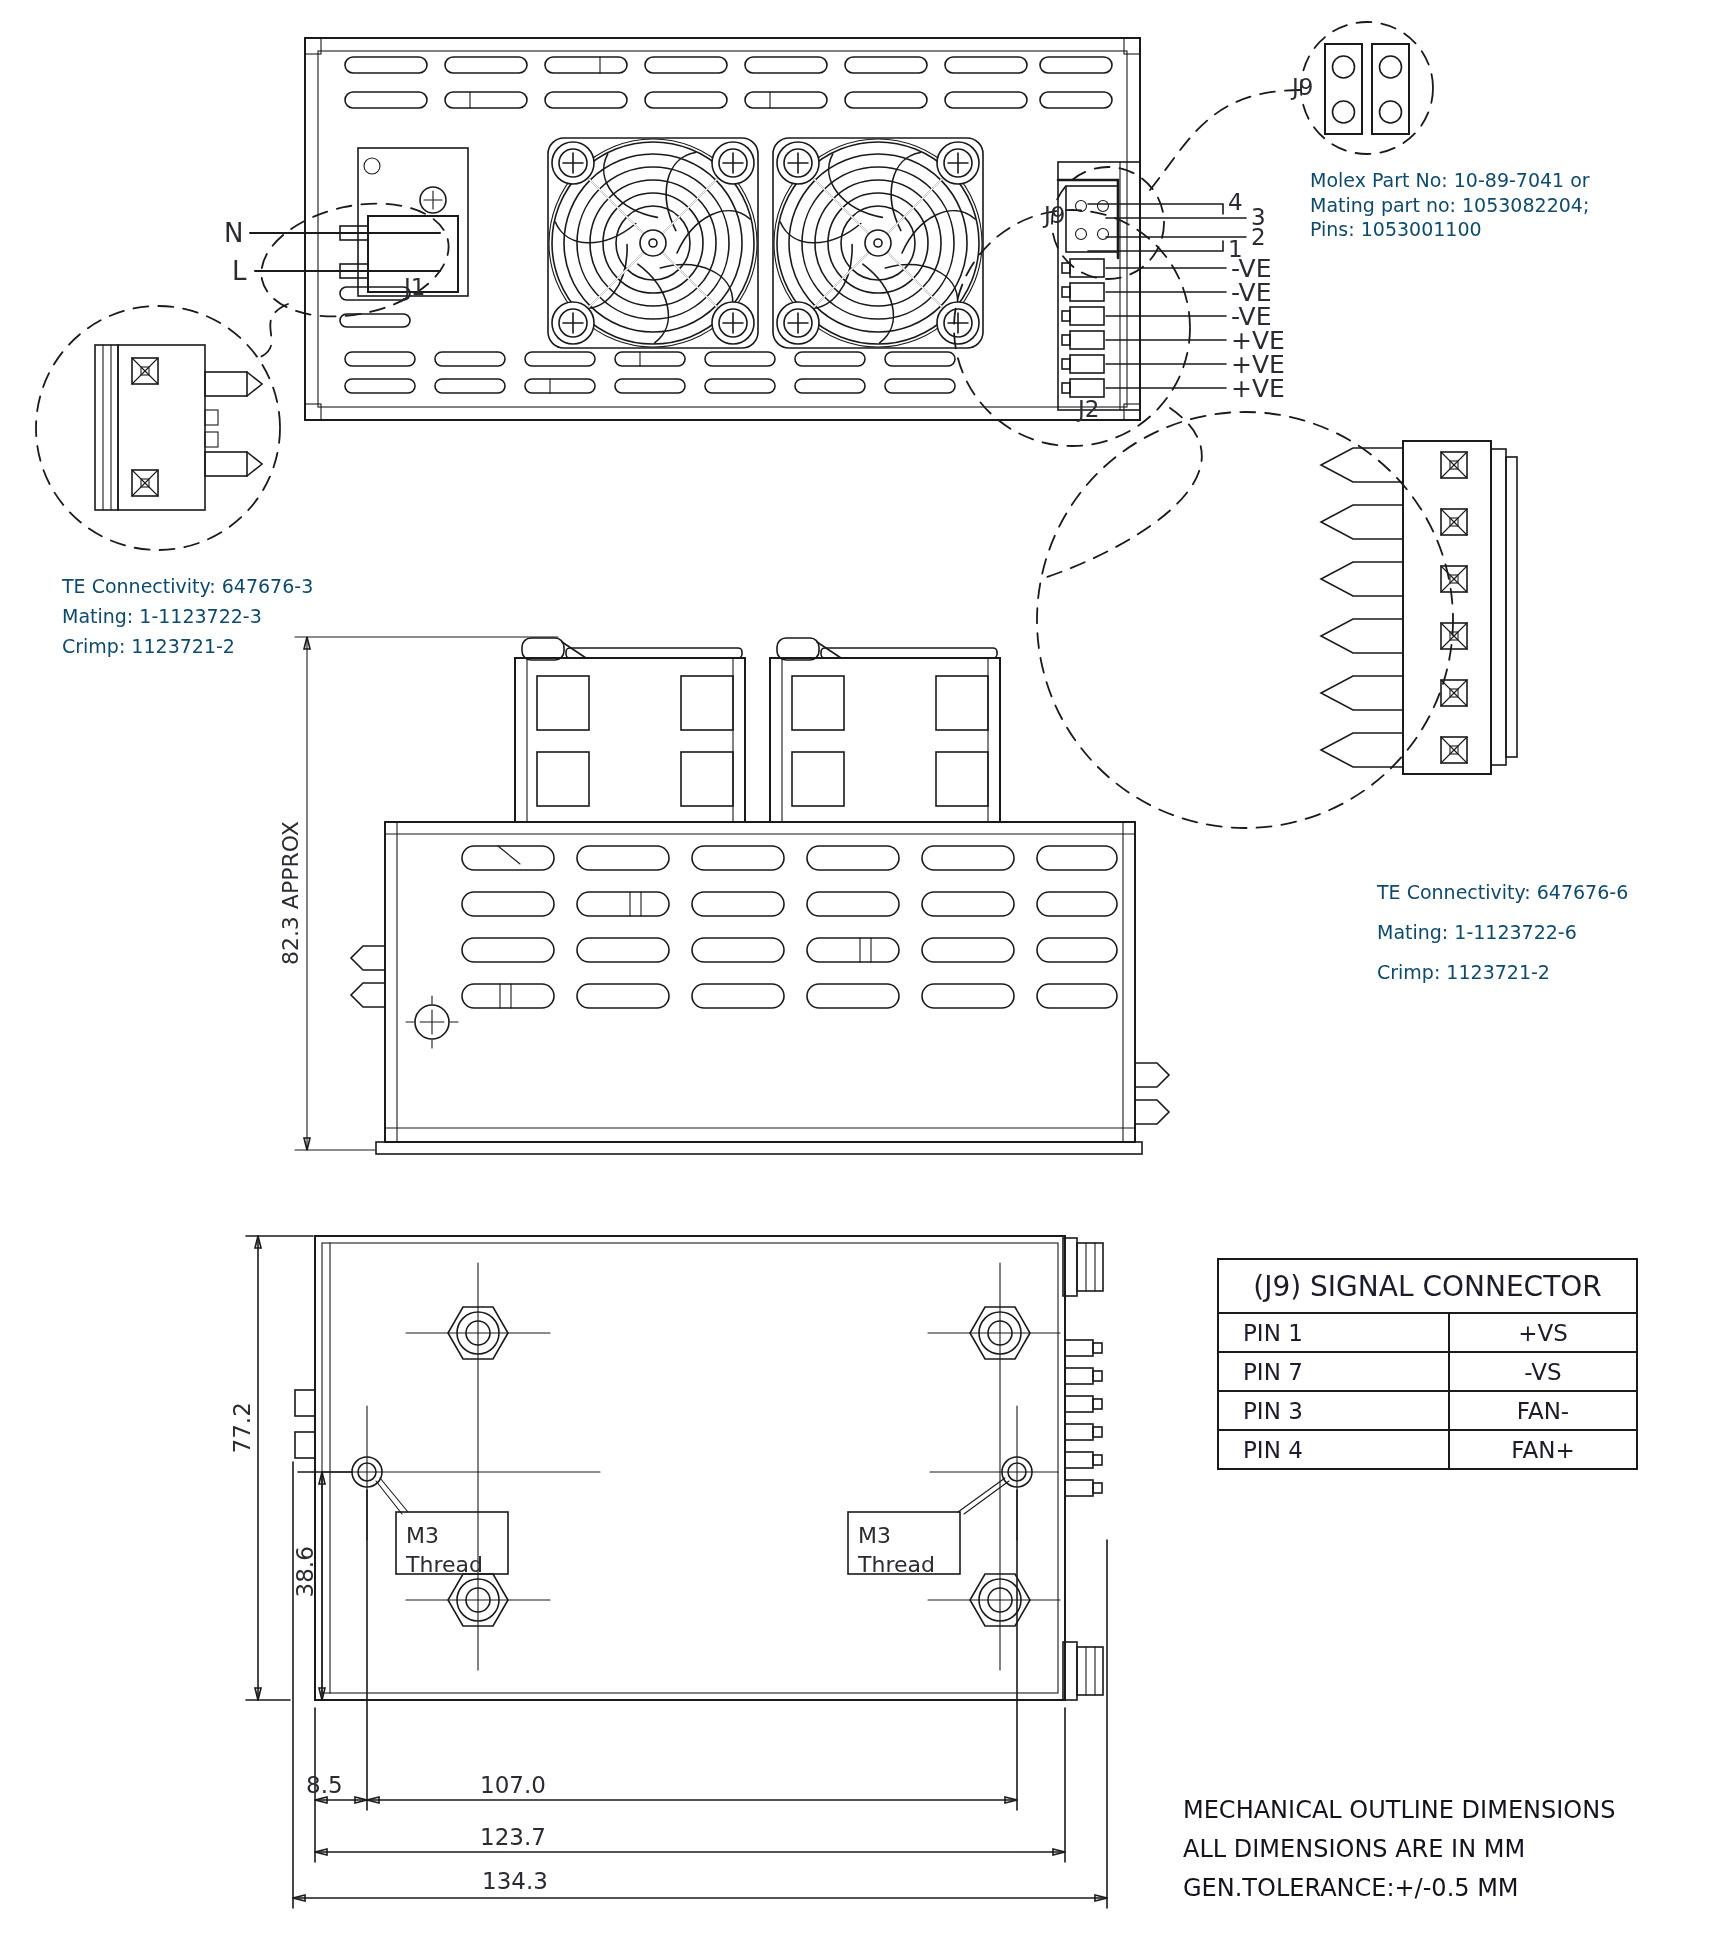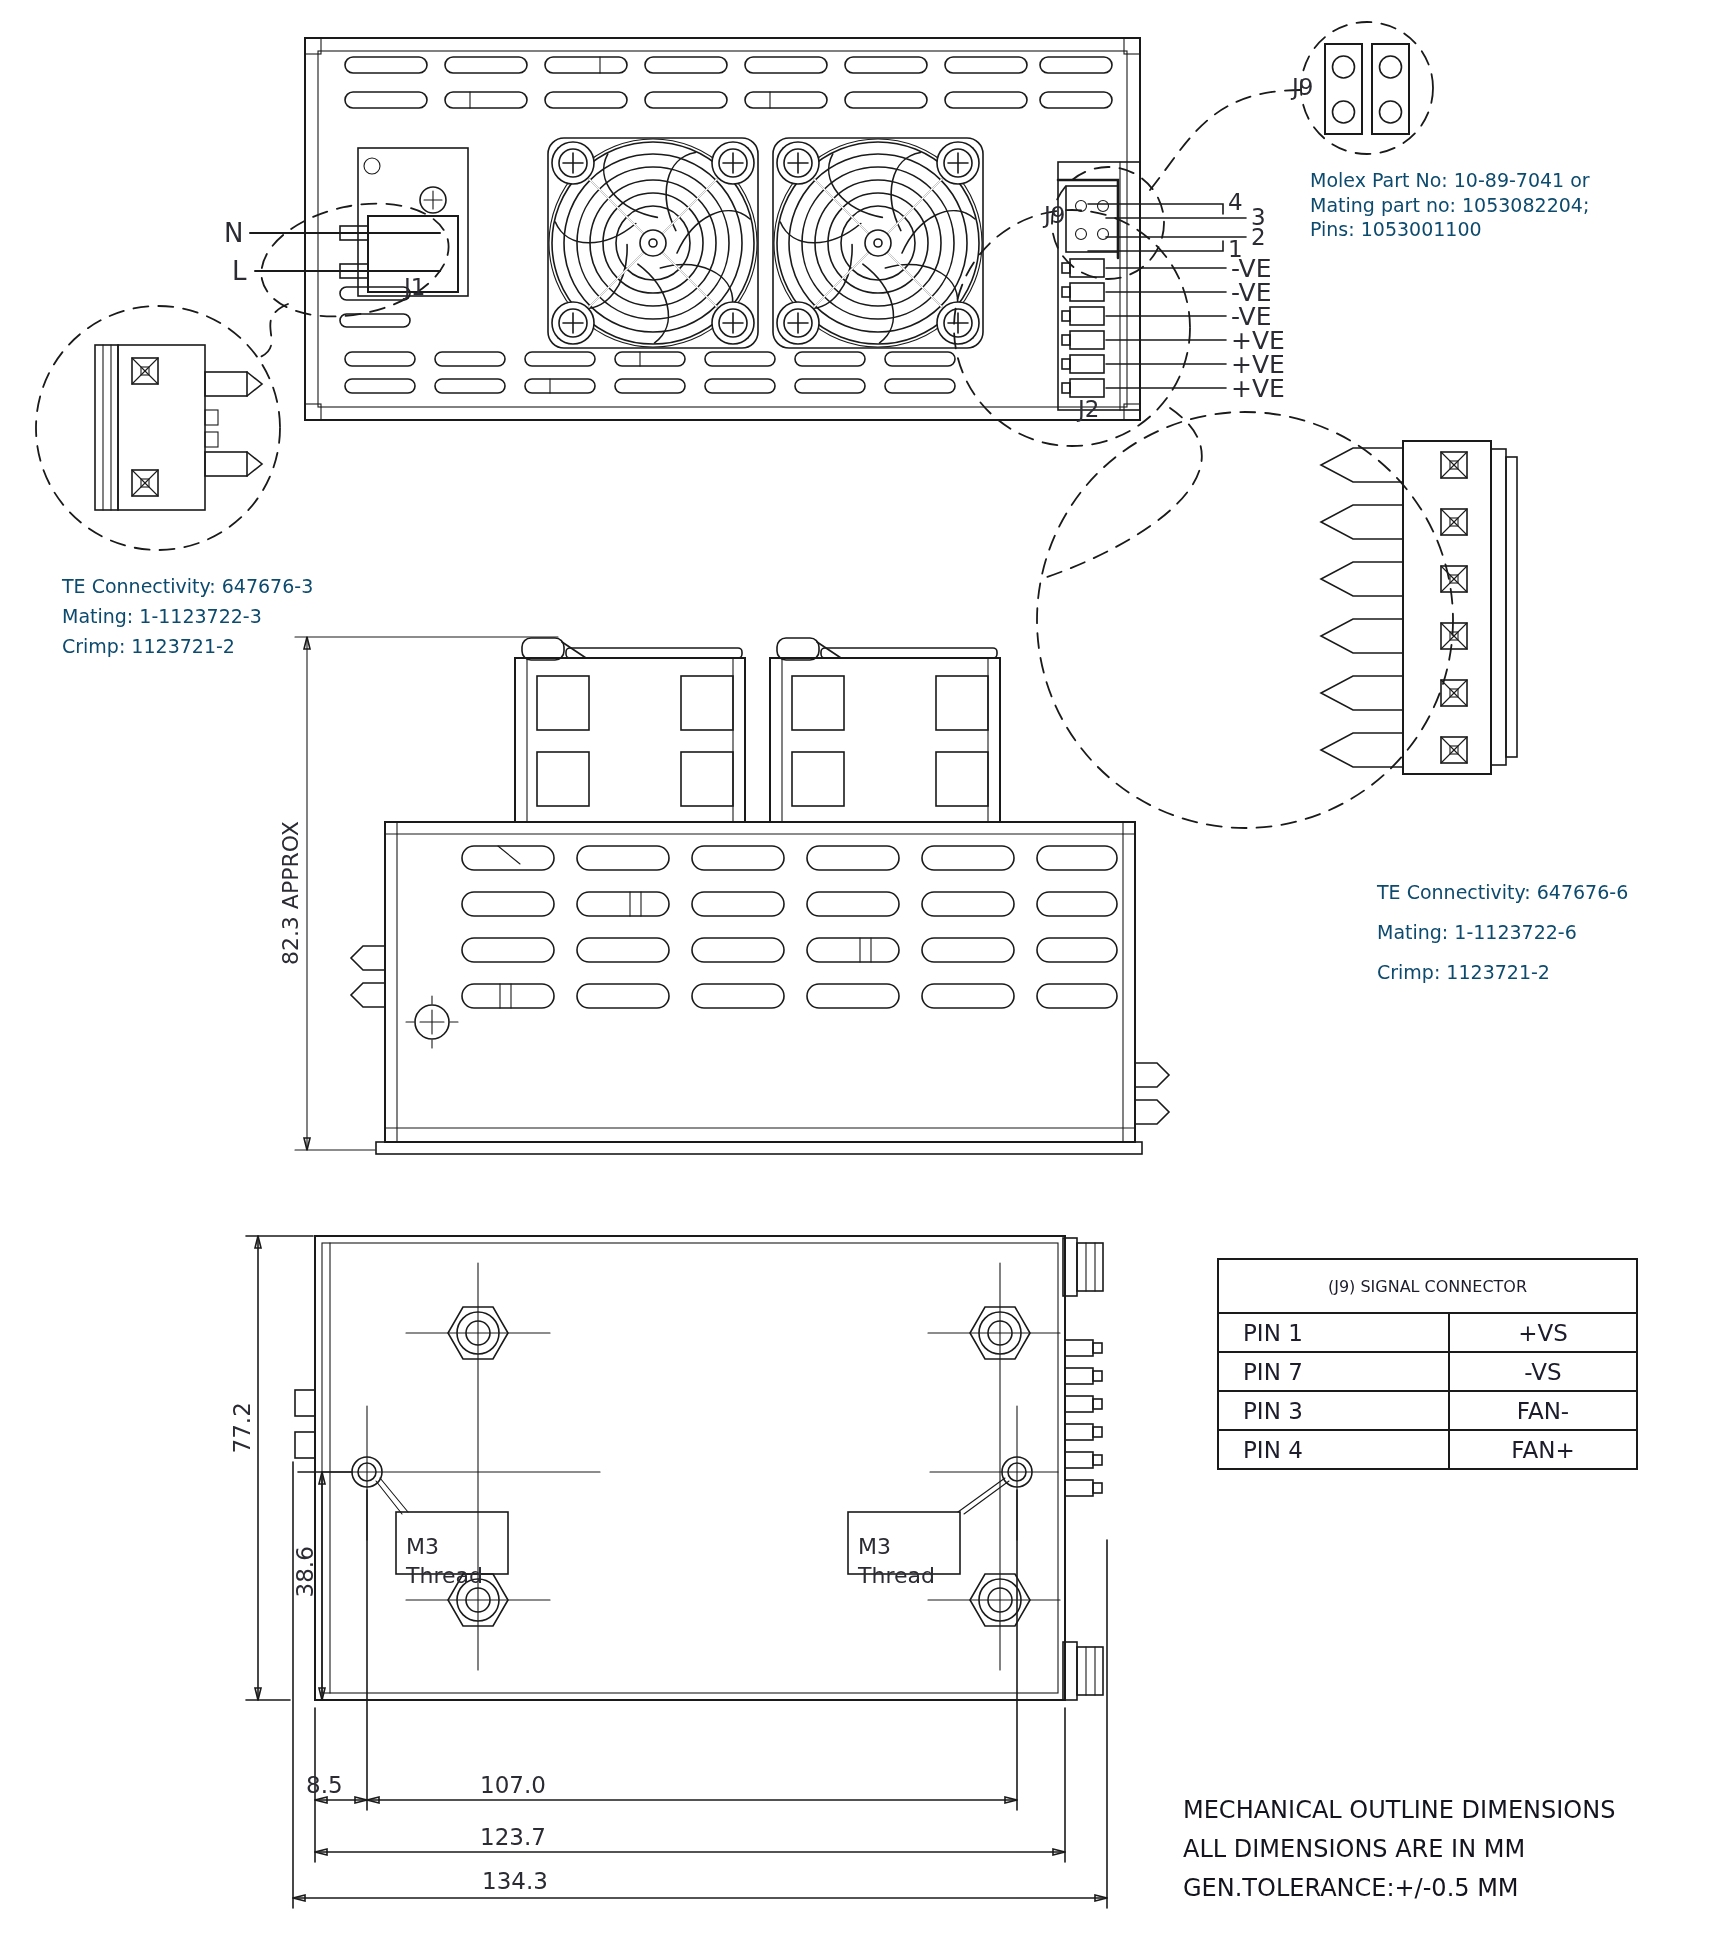--- a/index.html
+++ b/index.html
@@ -13,25 +13,25 @@
   #art .wht{stroke:#ffffff}
   #art .wfill{fill:#ffffff}
   .t{position:absolute;color:#26262e;white-space:pre;line-height:1.2}
   .tc{color:#2b2b33;font-size:23px}
   .ta{font-size:19px;color:#0c4a6e;line-height:1.32}
   .tf{font-size:24px;color:#14141e}
   .rot{transform:rotate(-90deg);transform-origin:center;text-align:center}
   .ctr{text-align:left}
   #sigtable{position:absolute;left:1217px;top:1258px;width:421px;border-collapse:collapse;color:#1c1c2b}
   #sigtable th,#sigtable td{border:2px solid #1a1a1a;font-weight:normal}
-  #sigtable th{height:50px;font-size:16px;text-align:center}
+  #sigtable th{height:50px;font-size:28px;text-align:center}
   #sigtable td{height:35px;font-size:23px}
   #sigtable td.pin{padding-left:24px;width:204px}
   #sigtable td.sig{text-align:center}
-  .mbox{position:absolute;font-size:22px;color:#2b2b33;line-height:1.3;padding:19px 6px}
+  .mbox{position:absolute;font-size:22px;color:#2b2b33;line-height:1.3;padding:8px 6px}
 </style>
 </head>
 <body>
 <div id="stage">
 
 <svg id="art" width="1726" height="1945" viewBox="0 0 1726 1945">
   <defs>
     <marker id="arr" markerWidth="15" markerHeight="10" refX="13" refY="4" orient="auto-start-reverse" markerUnits="userSpaceOnUse">
       <path d="M1,1 L13,4 L1,7 Z" fill="#1a1a1a" stroke="none"></path>
     </marker>

